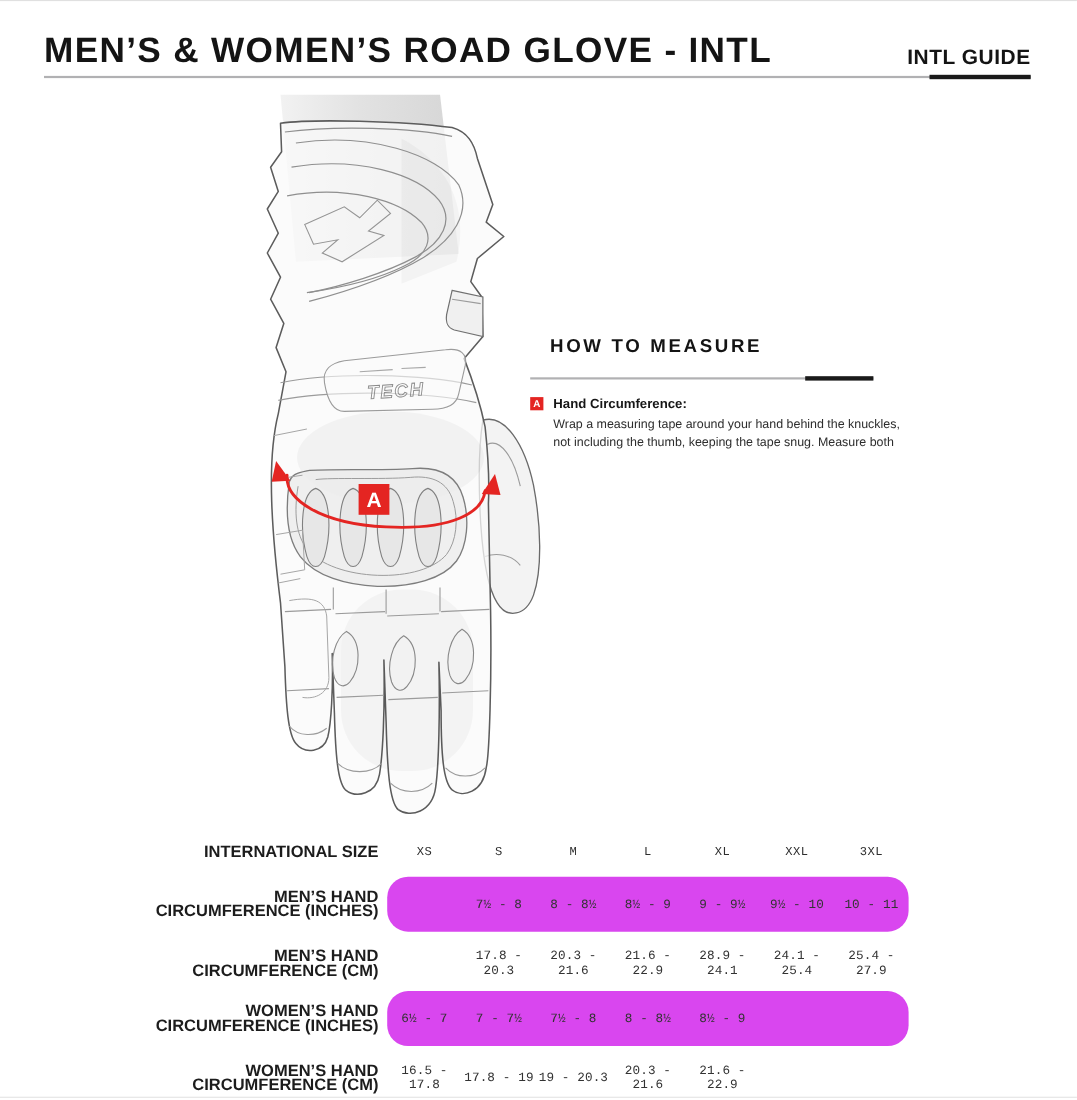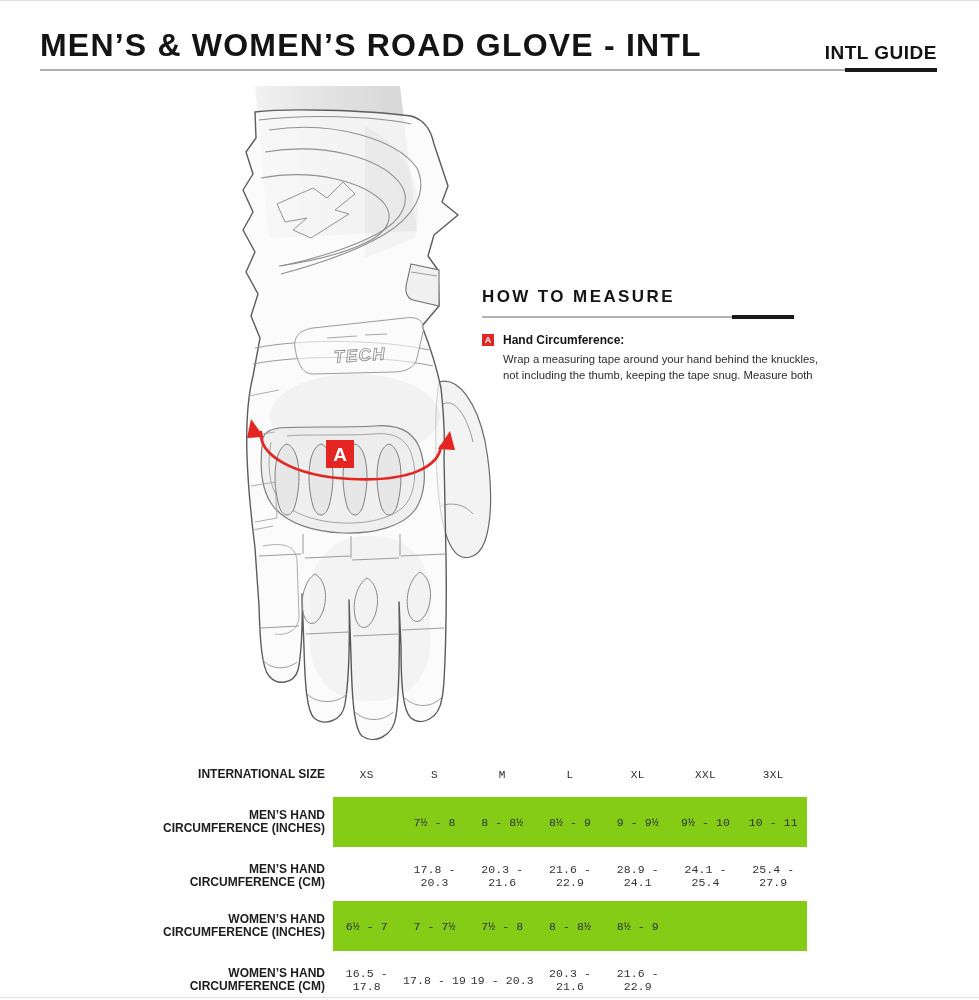--- a/index.html
+++ b/index.html
@@ -22,41 +22,41 @@
   }
   .header-rule{position:absolute;top:69px;left:40px;right:42px;height:2px;background:#b1b1b3;}
   .header-rule .rule-accent{position:absolute;right:0;top:-1px;width:92px;height:4px;background:#1a1a1a;}
 
   
   .glove{position:absolute;left:215px;top:86px;width:290px;height:672px;}
   .glove svg{display:block;}
 
   
   .htm{position:absolute;left:482px;top:287px;width:312px;}
-  .htm h2{margin:0;font-size:17px;font-weight:bold;letter-spacing:2.4px;color:#141414;white-space:nowrap;}
+  .htm h2{margin:18px;font-size:17px;font-weight:bold;letter-spacing:2.4px;color:#141414;white-space:nowrap;}
   .htm-rule{position:relative;margin-top:9px;height:2px;background:#b1b1b3;}
   .htm-rule span{position:absolute;right:0;top:-1px;width:62px;height:4px;background:#1a1a1a;}
   .measure-item{margin-top:15px;display:flex;align-items:flex-start;}
   .marker-badge{
     flex:none;width:12px;height:12px;margin-top:1px;background:#e42522;color:#fff;
     font-size:9px;font-weight:bold;display:flex;align-items:center;justify-content:center;
   }
   .measure-text{margin-left:9px;}
   .measure-title{font-size:12px;font-weight:bold;color:#161616;margin-bottom:5px;}
   .measure-body div{font-size:11.3px;line-height:15.6px;color:#2d2d2d;white-space:nowrap;}
 
   
   .size-table{position:absolute;left:0;top:764px;width:979px;}
   .trow{display:flex;align-items:center;height:50px;}
   .trow.head{height:22px;margin-bottom:11px;}
   .tlabel{
-    width:325px;text-align:right;font-weight:bold;font-size:12px;line-height:13.5px;color:#1c1c1c;
+    width:325px;text-align:right;font-weight:bold;font-size:15px;line-height:13.5px;color:#1c1c1c;padding-left:19px;
   }
   .tcells{display:flex;width:474px;margin-left:8px;height:100%;align-items:center;font-family:Liberation Mono, monospace;}
-  .tcells.shaded{background:#84cc16;}
+  .tcells.shaded{background:#d946ef;border-radius:19px;}
   .tcell{flex:1 1 0;text-align:center;font-size:11.5px;color:#333333;letter-spacing:.1px;}
   .head .tcell{color:#2d2d2d;font-size:11px;letter-spacing:.4px;}
 </style>
 </head>
 <body>
 
 <div class="page">
 
   <h1 class="page-title">MEN’S &amp; WOMEN’S ROAD GLOVE - INTL</h1>
   <div class="size-guide-label">INTL GUIDE</div>

